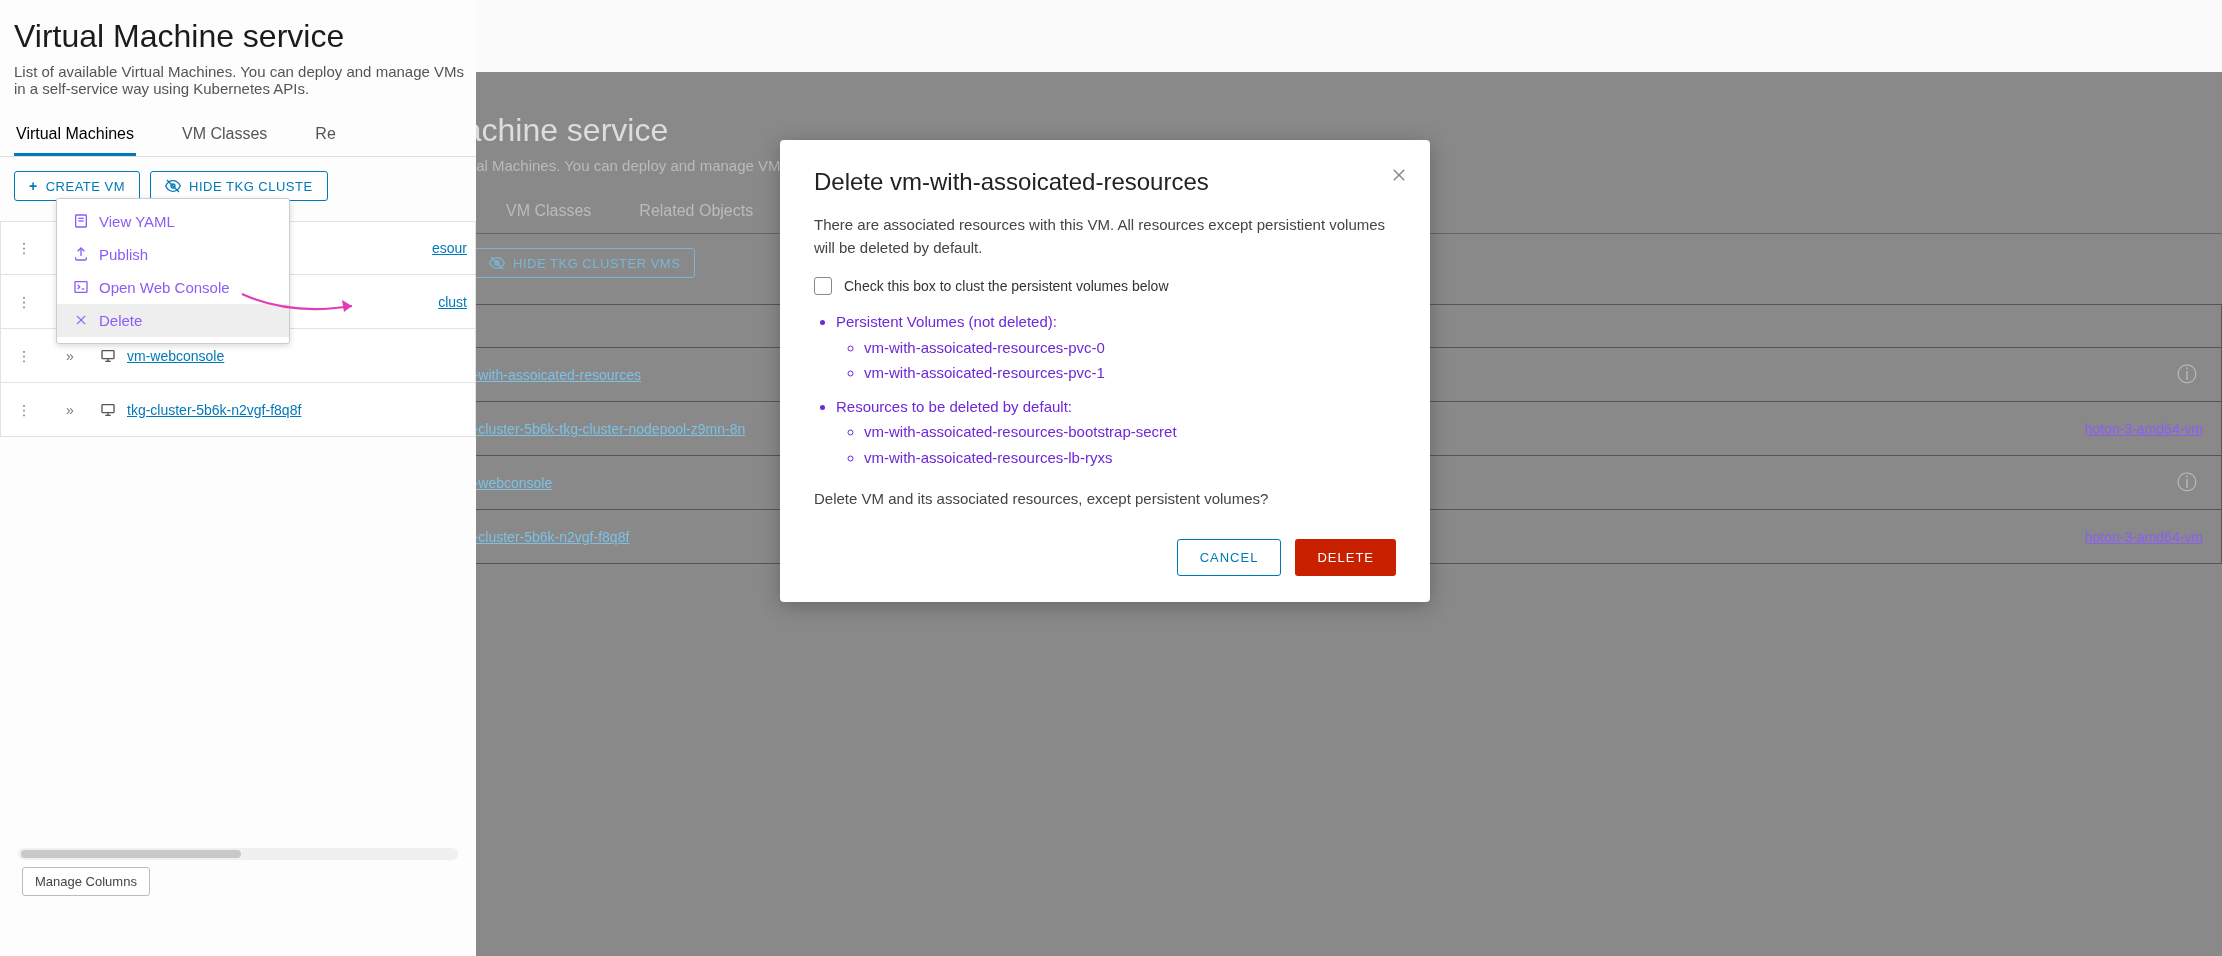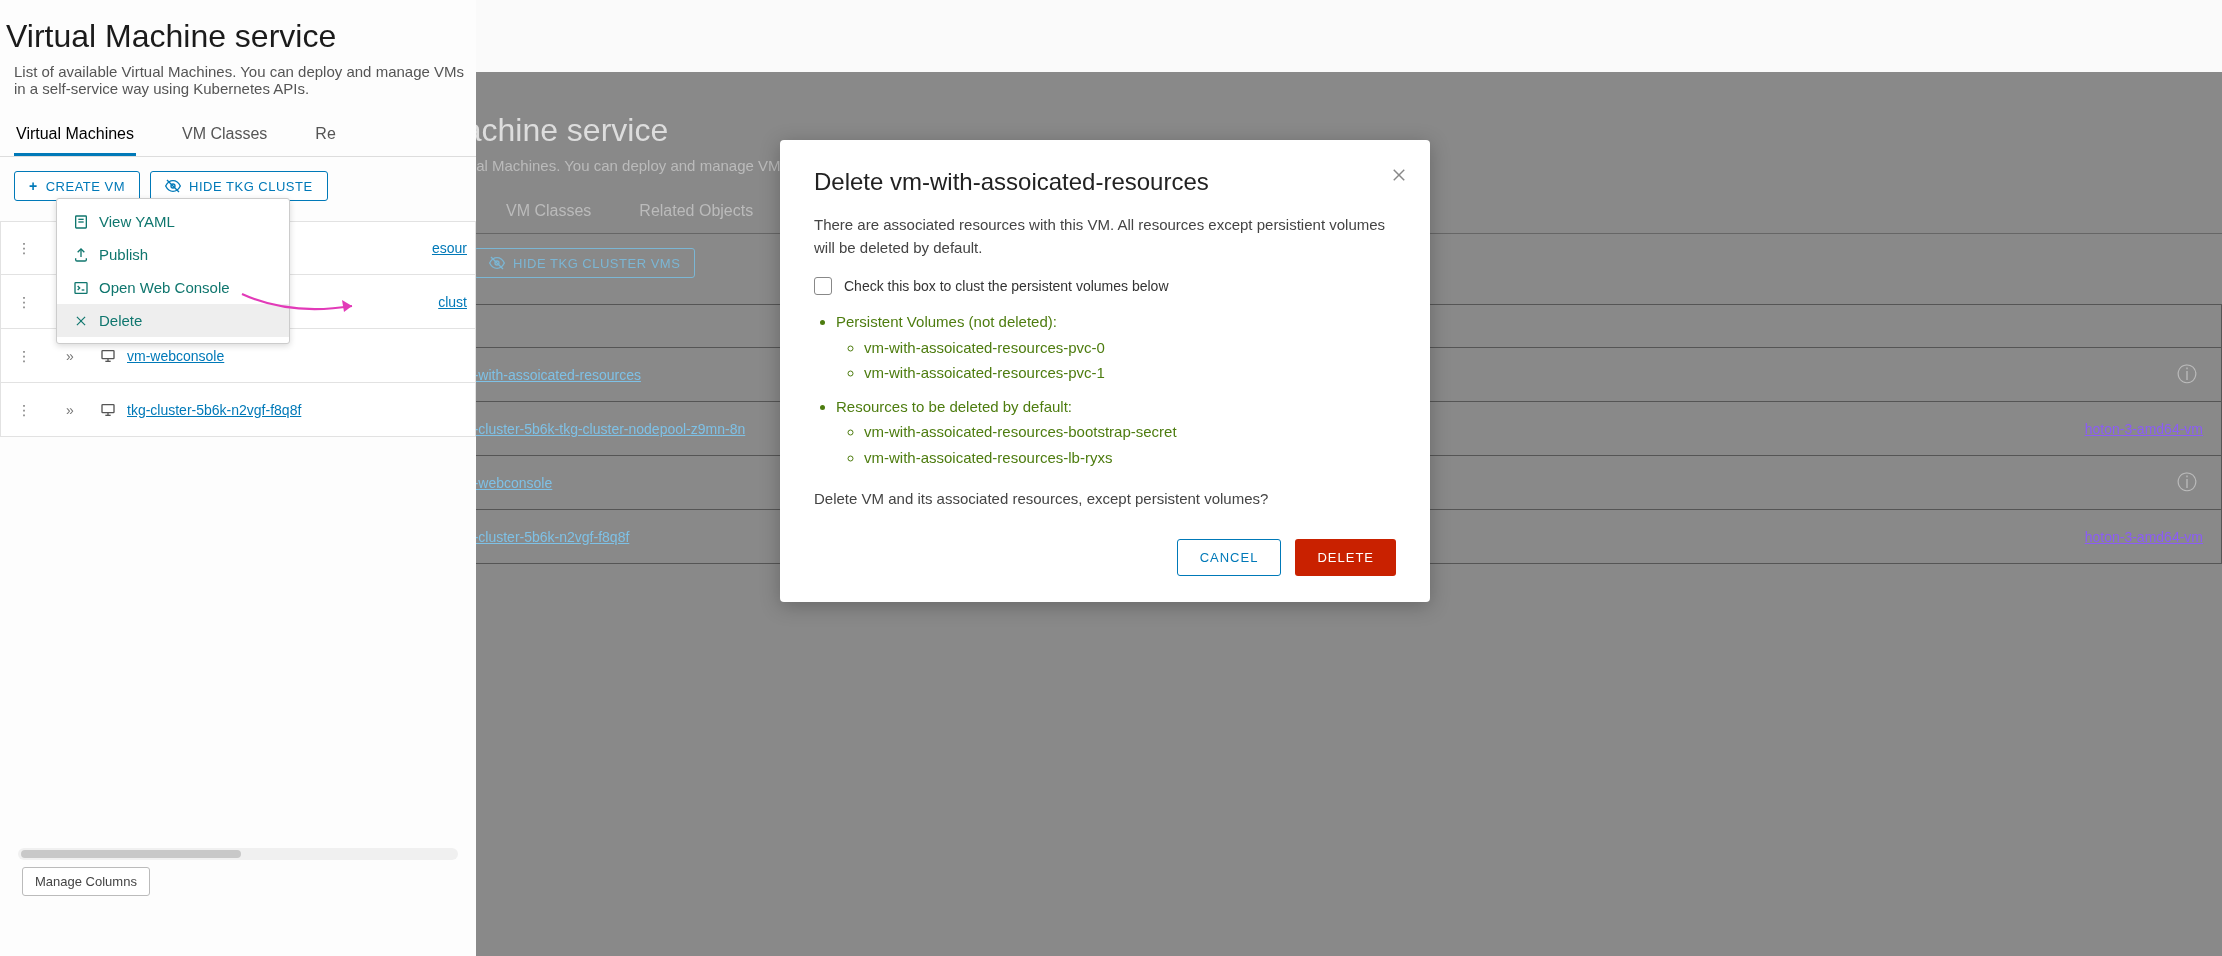--- a/index.html
+++ b/index.html
@@ -3,21 +3,21 @@
 <meta charset="utf-8">
 <style>
 * { margin: 0; padding: 0; box-sizing: border-box; font-family: "Helvetica Neue", Arial, sans-serif; }
 body { background: #fafafa; color: #333; font-size: 14px; position: relative; width: 2222px; height: 956px; overflow: hidden; }
 
 
 .panel-left {
   position: absolute; left: 0; top: 0; width: 476px; height: 956px;
   background: #fdfdfd; z-index: 30;
 }
-.page-title { font-size: 32px; font-weight: 300; color: #1b1b1b; padding: 18px 0 8px 6px; }
+.page-title { font-size: 32px; font-weight: 300; color: #1b1b1b; padding: 18px 0 8px 14px; }
 .page-sub { font-size: 15px; color: #555; padding: 0 9px 0 14px; }
 
 .tabs { display: flex; gap: 44px; padding: 28px 0 0 14px; border-bottom: 1px solid #ddd; }
 .tab { padding: 0 2px 10px 2px; font-size: 16px; color: #555; cursor: pointer; }
 .tab.active { color: #000; border-bottom: 3px solid #0079b8; font-weight: 400; }
 
 .action-row { display: flex; gap: 10px; padding: 14px 0 14px 14px; }
 .btn-outline {
   border: 1px solid #0079b8; color: #0079b8; background: #fff;
   padding: 6px 14px; font-size: 13px; letter-spacing: .5px; cursor: pointer;
@@ -34,21 +34,21 @@
 .cell-chev { width: 46px; display:flex; justify-content:center; color:#777; cursor:pointer; }
 .cell-icon { width: 30px; display:flex; justify-content:center; color:#555; }
 .cell-link { flex:1; padding-left:4px; }
 .vm-link { color:#0079b8; text-decoration: underline; cursor:pointer; }
 
 .ctx-menu {
   position: absolute; left: 56px; top: 198px; width: 234px; background: #fff;
   border: 1px solid #ccc; border-radius: 3px; box-shadow: 0 2px 6px rgba(0,0,0,.15);
   z-index: 60; padding: 6px 0;
 }
-.ctx-item { display:flex; align-items:flex-end; gap:10px; padding:8px 16px; font-size:15px; color:#0f766e; cursor:pointer; }
+.ctx-item { display:flex; align-items:flex-start; gap:10px; padding:8px 16px; font-size:15px; color:#8b5cf6; cursor:pointer; }
 .ctx-item.hover { background:#eee; }
 .ctx-icon { width:16px; height:16px; display:inline-flex; align-items:center; justify-content:center; }
 
 .manage-btn {
   position:absolute; left:22px; bottom:60px;
   border:1px solid #bbb; background:#fff; color:#444; padding:6px 12px; font-size:13px; cursor:pointer; border-radius:3px;
 }
 .scrollbar-h { position:absolute; left:18px; bottom:96px; width:440px; height:12px; background:#f0f0f0; border-radius:6px; }
 .scrollbar-h::after { content:""; position:absolute; left:3px; top:2px; width:220px; height:8px; background:#c8c8c8; border-radius:4px; }
 
@@ -87,21 +87,21 @@
   position:absolute; left:780px; top:140px; width:650px; background:#fff;
   border-radius:4px; box-shadow: 0 4px 20px rgba(0,0,0,.25); z-index:50;
   padding: 28px 34px 26px 34px;
 }
 .modal-title { font-size: 24px; font-weight:300; color:#222; margin-bottom:18px; }
 .modal-close { position:absolute; right:22px; top:26px; cursor:pointer; color:#888; }
 .modal p { font-size:15px; color:#444; line-height:1.5; margin-bottom:18px; }
 .modal .chk-row { display:flex; align-items:center; gap:12px; margin: 10px 0 14px 0; }
 .modal .chk { width:18px; height:18px; border:1px solid #888; border-radius:3px; cursor:pointer; }
 .modal ul { padding-left: 22px; margin-bottom: 8px; }
-.modal ul li { font-size:15px; color:#4d7c0f; line-height:1.7; }
+.modal ul li { font-size:15px; color:#6d28d9; line-height:1.7; }
 .modal ul ul { list-style: circle; padding-left: 28px; }
 .modal .confirm-q { margin-top: 18px; }
 .modal-actions { display:flex; justify-content:flex-end; gap:14px; margin-top:28px; }
 .btn-cancel { border:1px solid #0079b8; color:#0079b8; background:#fff; padding:10px 22px; font-size:13px; letter-spacing:1px; cursor:pointer; border-radius:3px; }
 .btn-danger { border:none; background:#c92100; color:#fff; padding:10px 22px; font-size:13px; letter-spacing:1px; cursor:pointer; border-radius:3px; }
 
 
 svg { display:block; }
 </style>
 </head>

